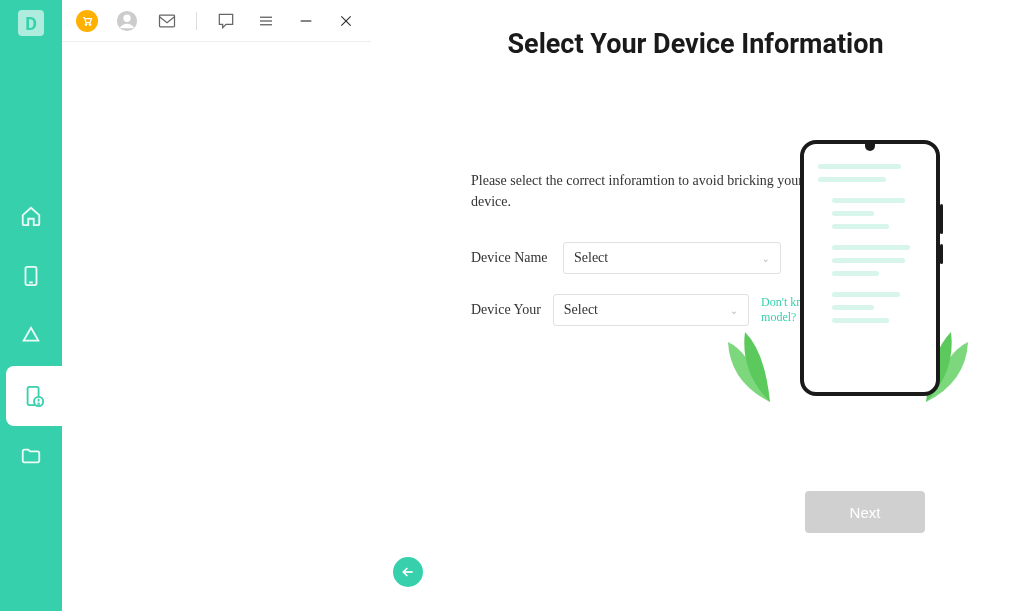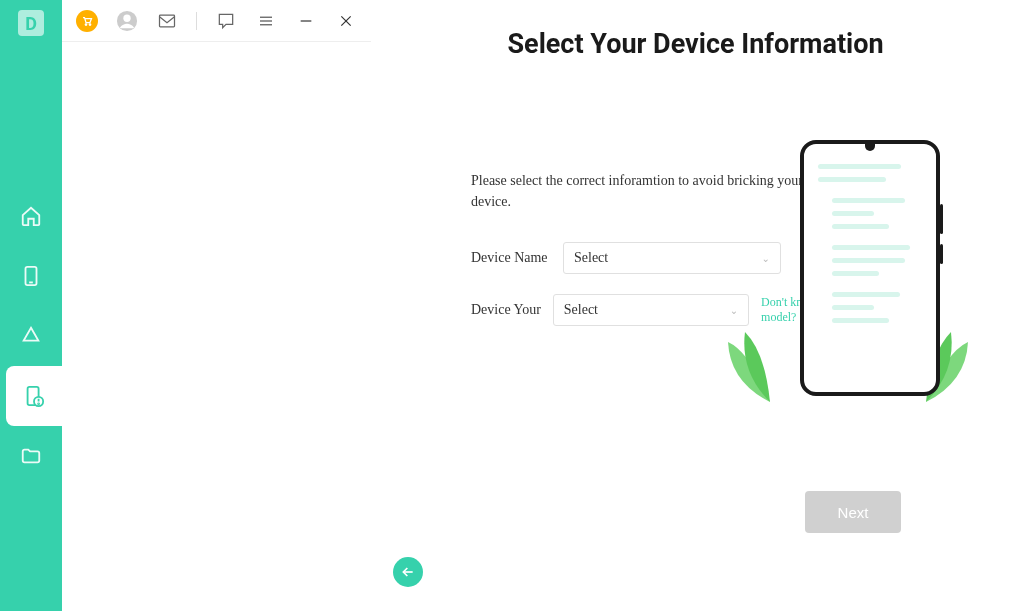--- a/index.html
+++ b/index.html
@@ -180,21 +180,21 @@
       bottom: 18px;
       width: 60px; height: 80px;
       z-index: 1;
     }
     .leaf.left { left: -10px; }
     .leaf.right { right: -6px; }
     .next-btn {
       position: absolute;
       left: 434px;
       bottom: 78px;
-      width: 96px;
+      width: 120px;
       height: 42px;
       background: #d0d0d0;
       color: #fff;
       font-size: 15px;
       border: none;
       border-radius: 4px;
       cursor: not-allowed;
     }
     .back-btn {
       position: absolute;

